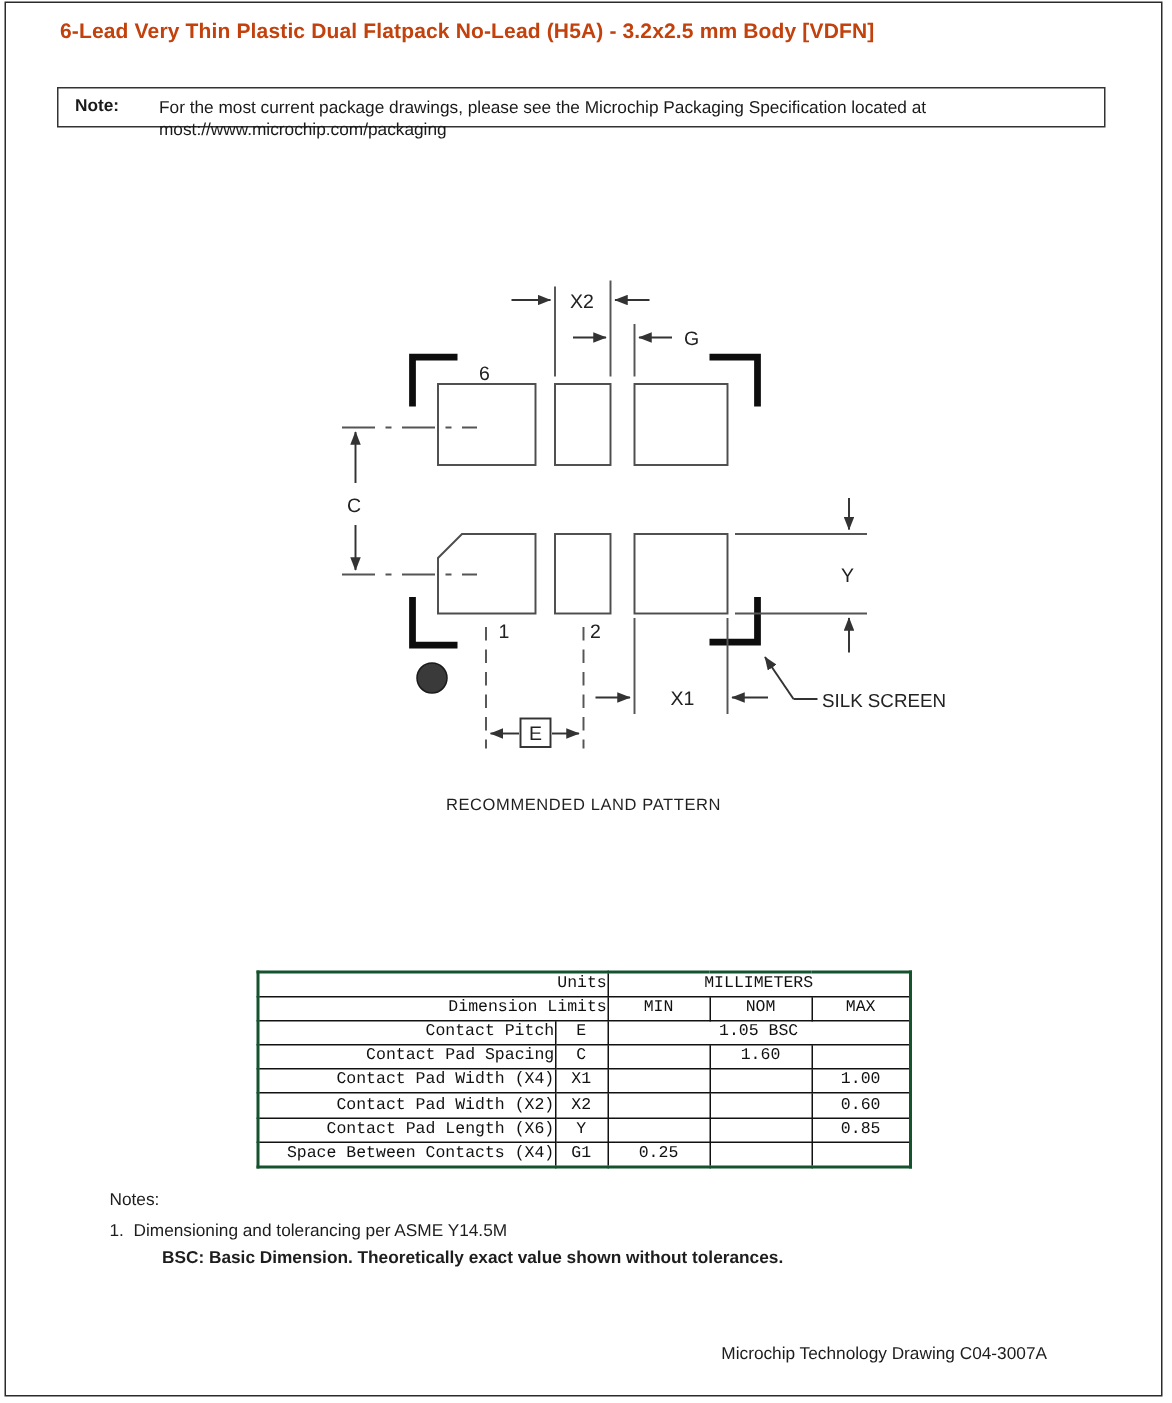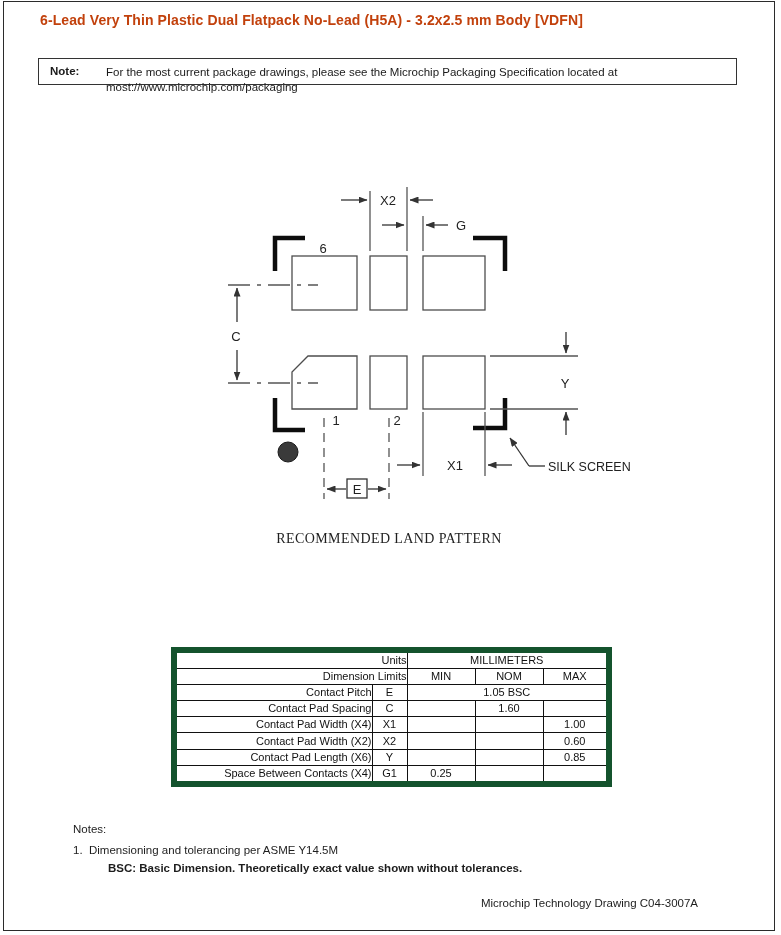--- a/index.html
+++ b/index.html
@@ -2,29 +2,29 @@
 <html><head>
 <meta charset="utf-8">
 <style>
   html,body{margin:0;padding:0;background:#fff;}
   body{width:781px;height:935px;position:relative;font-family:"Liberation Sans",sans-serif;color:#1a1a1a;overflow:hidden;}
   .page-border{position:absolute;left:3px;top:1px;width:770px;height:928px;border:1.5px solid #2b2b2b;pointer-events:none;}
   .doc-title{position:absolute;left:40px;top:12px;font-size:14px;font-weight:bold;color:#c2410c;letter-spacing:0.1px;white-space:nowrap;}
   .note-box{position:absolute;left:38px;top:58px;width:699px;height:27px;border:1.5px solid #333;box-sizing:border-box;display:flex;align-items:flex-start;}
   .note-label{font-weight:bold;font-size:11.5px;padding:6px 0 0 11px;width:56px;flex:0 0 56px;}
   .note-text{font-size:11.5px;line-height:14.5px;padding-top:6px;}
-  .diagram-caption{position:absolute;left:199px;top:531px;width:380px;text-align:center;font-size:14px;letter-spacing:0.4px;color:#1f1f1f;font-family:Liberation Serif, serif;}
+  .diagram-caption{position:absolute;left:199px;top:531px;width:380px;text-align:center;font-size:11px;letter-spacing:0.4px;color:#1f1f1f;}
   svg text{font-family:"Liberation Sans",sans-serif;fill:#222;}
   .dim-table{position:absolute;left:171px;top:647px;width:437px;border-collapse:collapse;table-layout:fixed;font-size:11px;color:#111;}
   .dim-table td{border:1.5px solid #111;height:15.1px;padding:0;line-height:1;vertical-align:middle;overflow:hidden;white-space:nowrap;}
-  .dim-table{border:6px solid #14532d;}
+  .dim-table{border:2px solid #14532d;font-family:Liberation Mono, monospace;}
   .cell-name{text-align:right;padding-left:4px;}
   .cell-right{text-align:right;padding-right:4px;}
   .cell-center{text-align:center;margin-top:36px;}
-  .notes-block{position:absolute;left:73px;top:823px;font-size:11.5px;color:#1d1d1d;}
+  .notes-block{position:absolute;left:73px;top:794px;font-size:11.5px;color:#1d1d1d;}
   .notes-heading{margin-bottom:9px;}
   .notes-item{margin-bottom:6px;}
   .notes-sub{padding-left:35px;font-weight:bold;}
   .footer-text{position:absolute;right:83px;top:897px;font-size:11.5px;color:#1d1d1d;}
 </style>
 </head>
 <body>
 
 <div class="page-border"></div>
 

